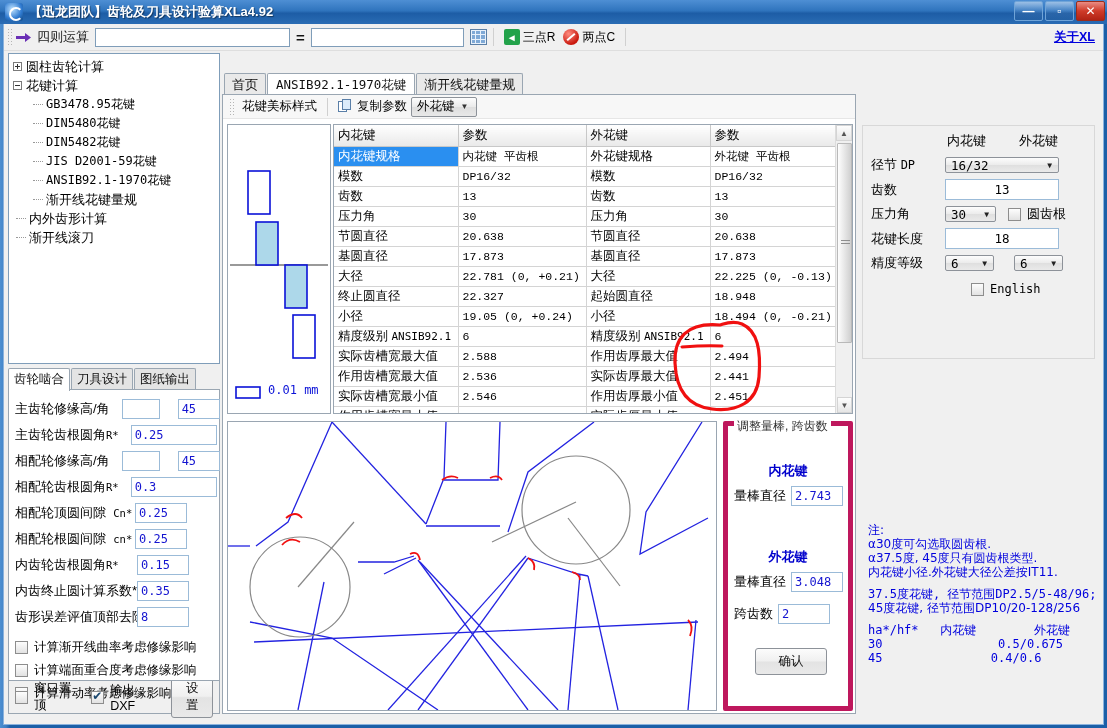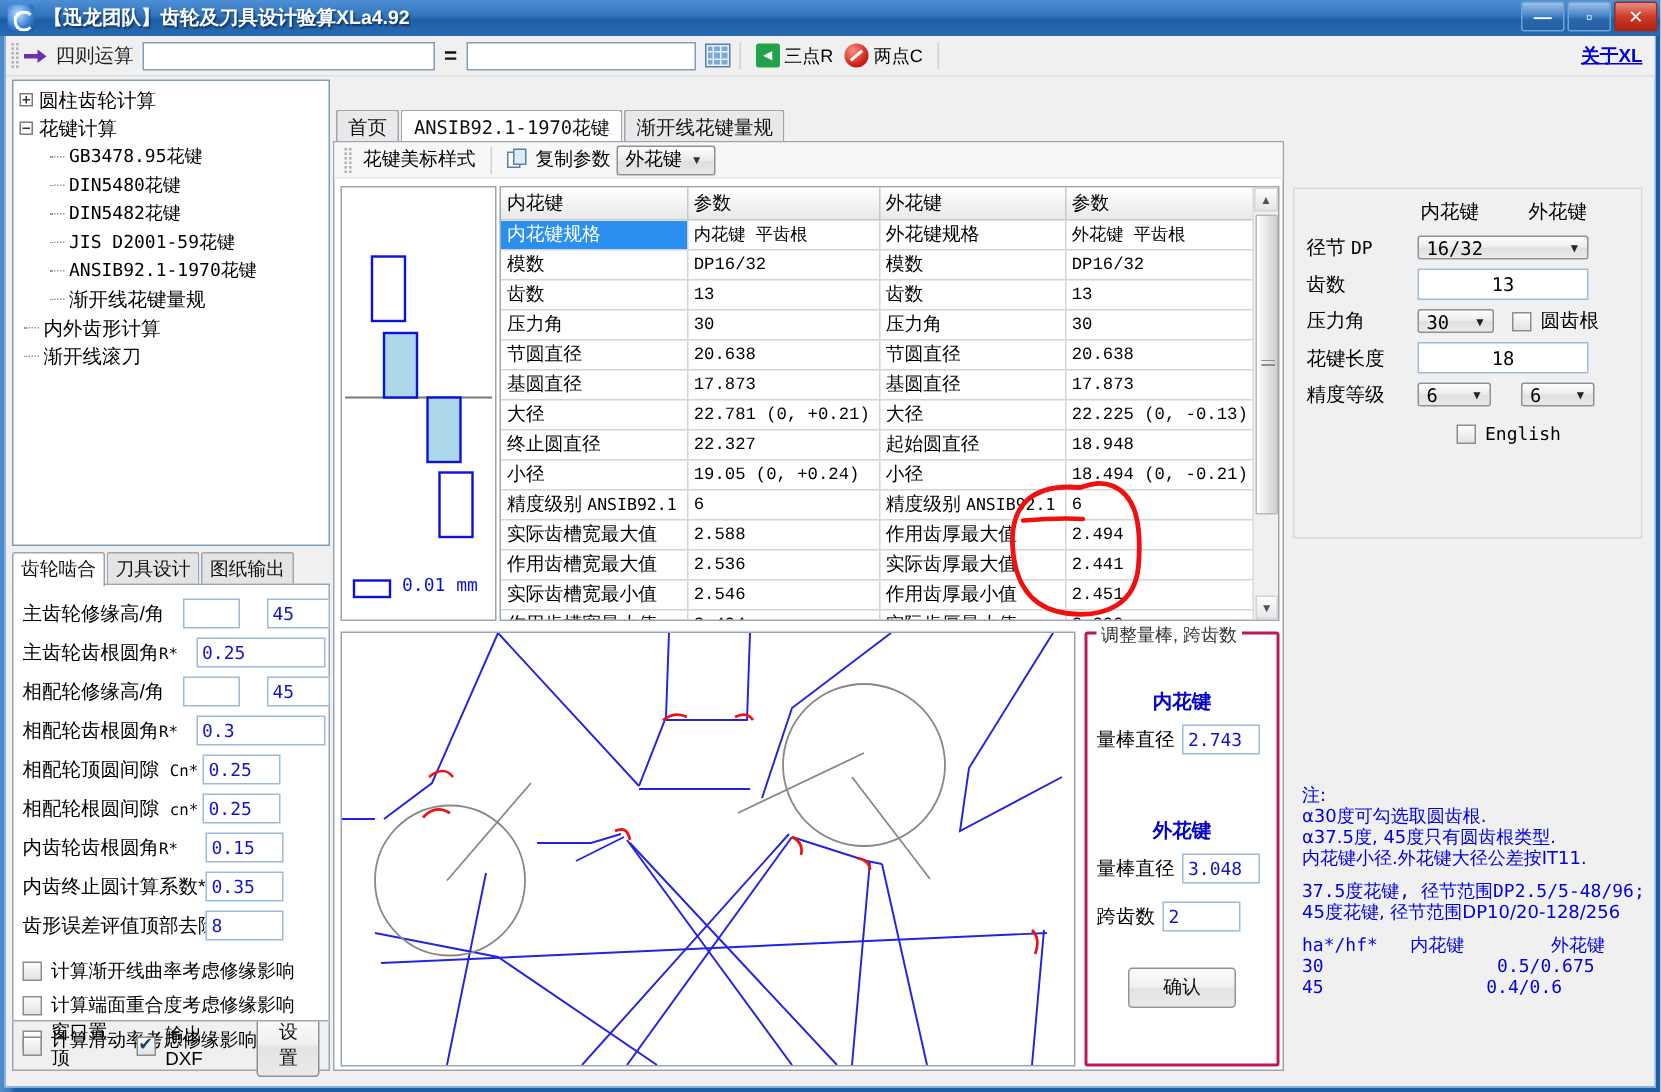--- a/index.html
+++ b/index.html
@@ -232,21 +232,21 @@
   .annot { position: absolute; left: 0; top: 0; pointer-events: none; }
 
   
   .draw-box {
     position: absolute; left: 4px; top: 326px; width: 490px; height: 290px;
     border: 1px solid #9aa6b2; background: #ffffff; overflow: hidden;
   }
 
   
   .grp {
-    position: absolute; border: 2px solid #be185d; border-radius: 2px;
+    position: absolute; border: 5px solid #be185d; border-radius: 2px;
   }
   .grp > .cap {
     position: absolute; top: -8px; left: 6px; background: #ffffff;
     padding: 0 3px; font-size: 12px; color: #333; white-space: nowrap;
   }
   .hdr-blue { color: #0000cc; font-size: 13px; font-weight: bold; text-align: center; }
 
   
   .right-panel {
     position: absolute; left: 856px; top: 29px; width: 241px; height: 662px;

